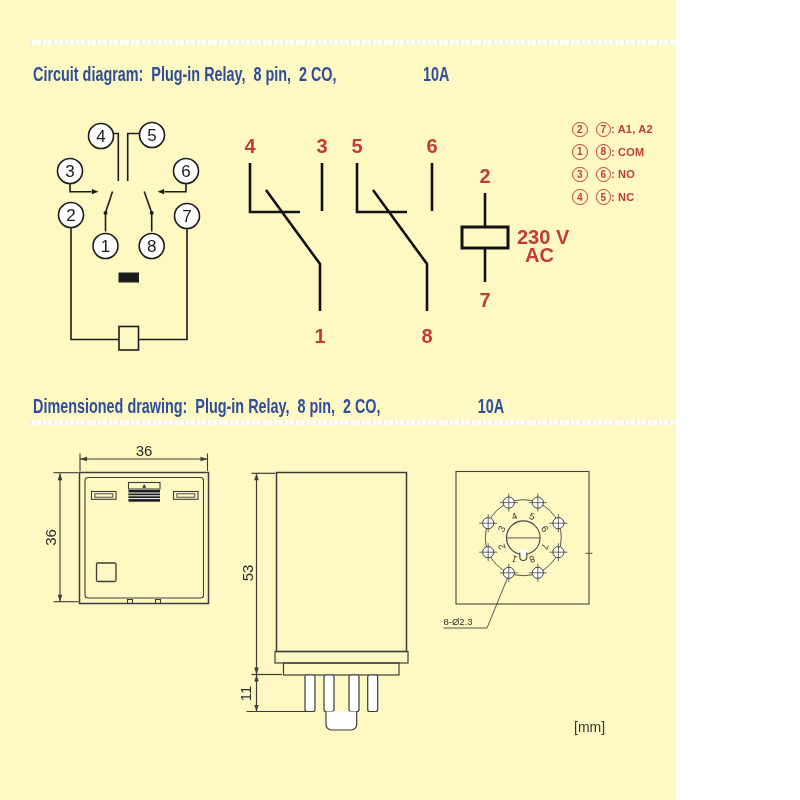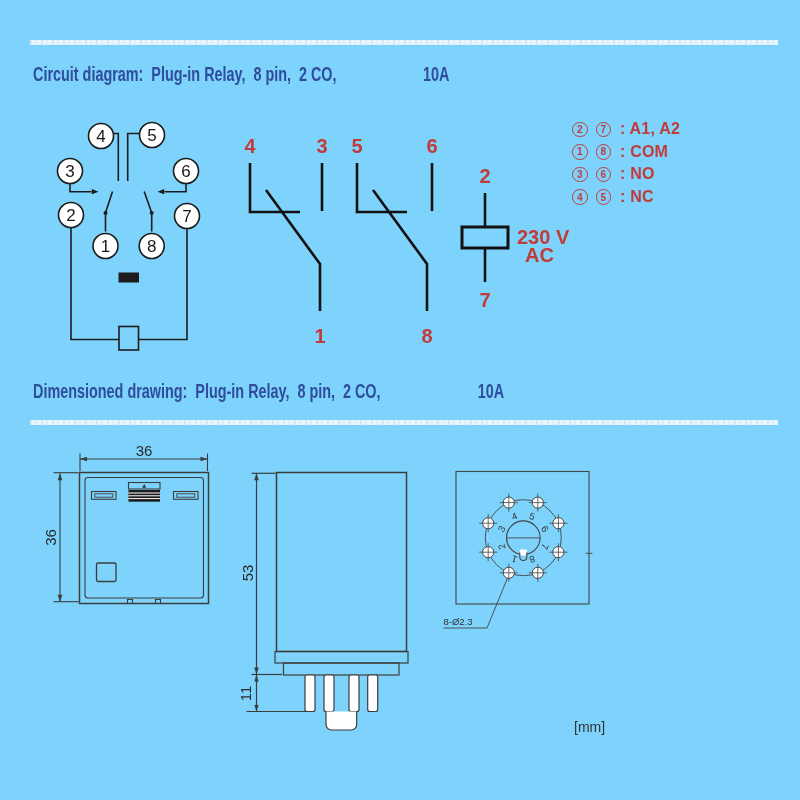--- a/index.html
+++ b/index.html
@@ -1,33 +1,33 @@
 <!DOCTYPE html>
 <html><head>
 <meta charset="utf-8">
 <style>
   html,body{margin:0;padding:0;background:#fff;}
-  .page{position:relative;width:800px;height:800px;background:#7dd3fc;overflow:hidden;
+  .page{position:relative;width:676px;height:800px;background:#fef9c3;overflow:hidden;
         font-family:"Liberation Sans",sans-serif;}
   .ghost-line{position:absolute;height:5px;
         background:repeating-linear-gradient(90deg,#ededed 0 2px,#ffffff 2px 5px,#f6f6f6 5px 7px,#ffffff 7px 11px);
         opacity:.8;}
   .title{position:absolute;left:33px;white-space:nowrap;color:#2f4d9c;font-weight:bold;
          font-size:20px;line-height:1.1;}
   .title-scale{display:inline-flex;transform:scaleX(0.72);transform-origin:left top;align-items:baseline;}
   .title-scale .gap-s{margin-left:11px;}
   .t1-rating{margin-left:120px;}
   .t2-rating{margin-left:135px;}
   .legend{position:absolute;left:572px;top:118px;}
   .legend-row{display:flex;align-items:center;height:22.6px;color:#c13b38;}
   .pin-circ{width:13.5px;height:13.5px;border:1.7px solid #c13b38;border-radius:50%;
             display:inline-flex;align-items:center;justify-content:center;
             font-size:10px;font-weight:bold;color:#c13b38;}
   .pin-circ + .pin-circ{margin-left:8px;}
-  .legend-label{margin-left:9px;font-size:16px;font-weight:bold;letter-spacing:.2px;}
+  .legend-label{font-size:11px;font-weight:bold;letter-spacing:.2px;}
   .mm-note{position:absolute;left:574px;top:719px;font-size:14px;color:#333;}
   svg{position:absolute;overflow:visible;}
   svg text{font-family:"Liberation Sans",sans-serif;}
   .red-lbl{fill:#c13b38;font-weight:bold;font-size:20px;}
   .pin-num{fill:#1a1a1a;font-size:17px;}
   .dim-lbl{fill:#2a2a2a;font-size:15px;}
   .small-lbl{fill:#2f2f2f;font-size:9.5px;}
   .sock-num{fill:#333;font-size:9.5px;}
 </style>
 </head>
@@ -131,21 +131,21 @@
       <span class="pin-circ">6</span>
       <span class="legend-label">: NO</span>
     </div>
     <div class="legend-row">
       <span class="pin-circ">4</span>
       <span class="pin-circ">5</span>
       <span class="legend-label">: NC</span>
     </div>
   </div>
 
-  <div class="title" style="top:380px;">
+  <div class="title" style="top:395px;">
     <span class="title-scale">
       <span>Dimensioned drawing:</span>
       <span class="gap-s">Plug-in Relay,</span>
       <span class="gap-s">8 pin,</span>
       <span class="gap-s">2 CO,</span>
       <span class="t2-rating">10A</span>
     </span>
   </div>
 
   <svg style="left:40px;top:435px;" width="185" height="185" viewBox="0 0 185 185">

